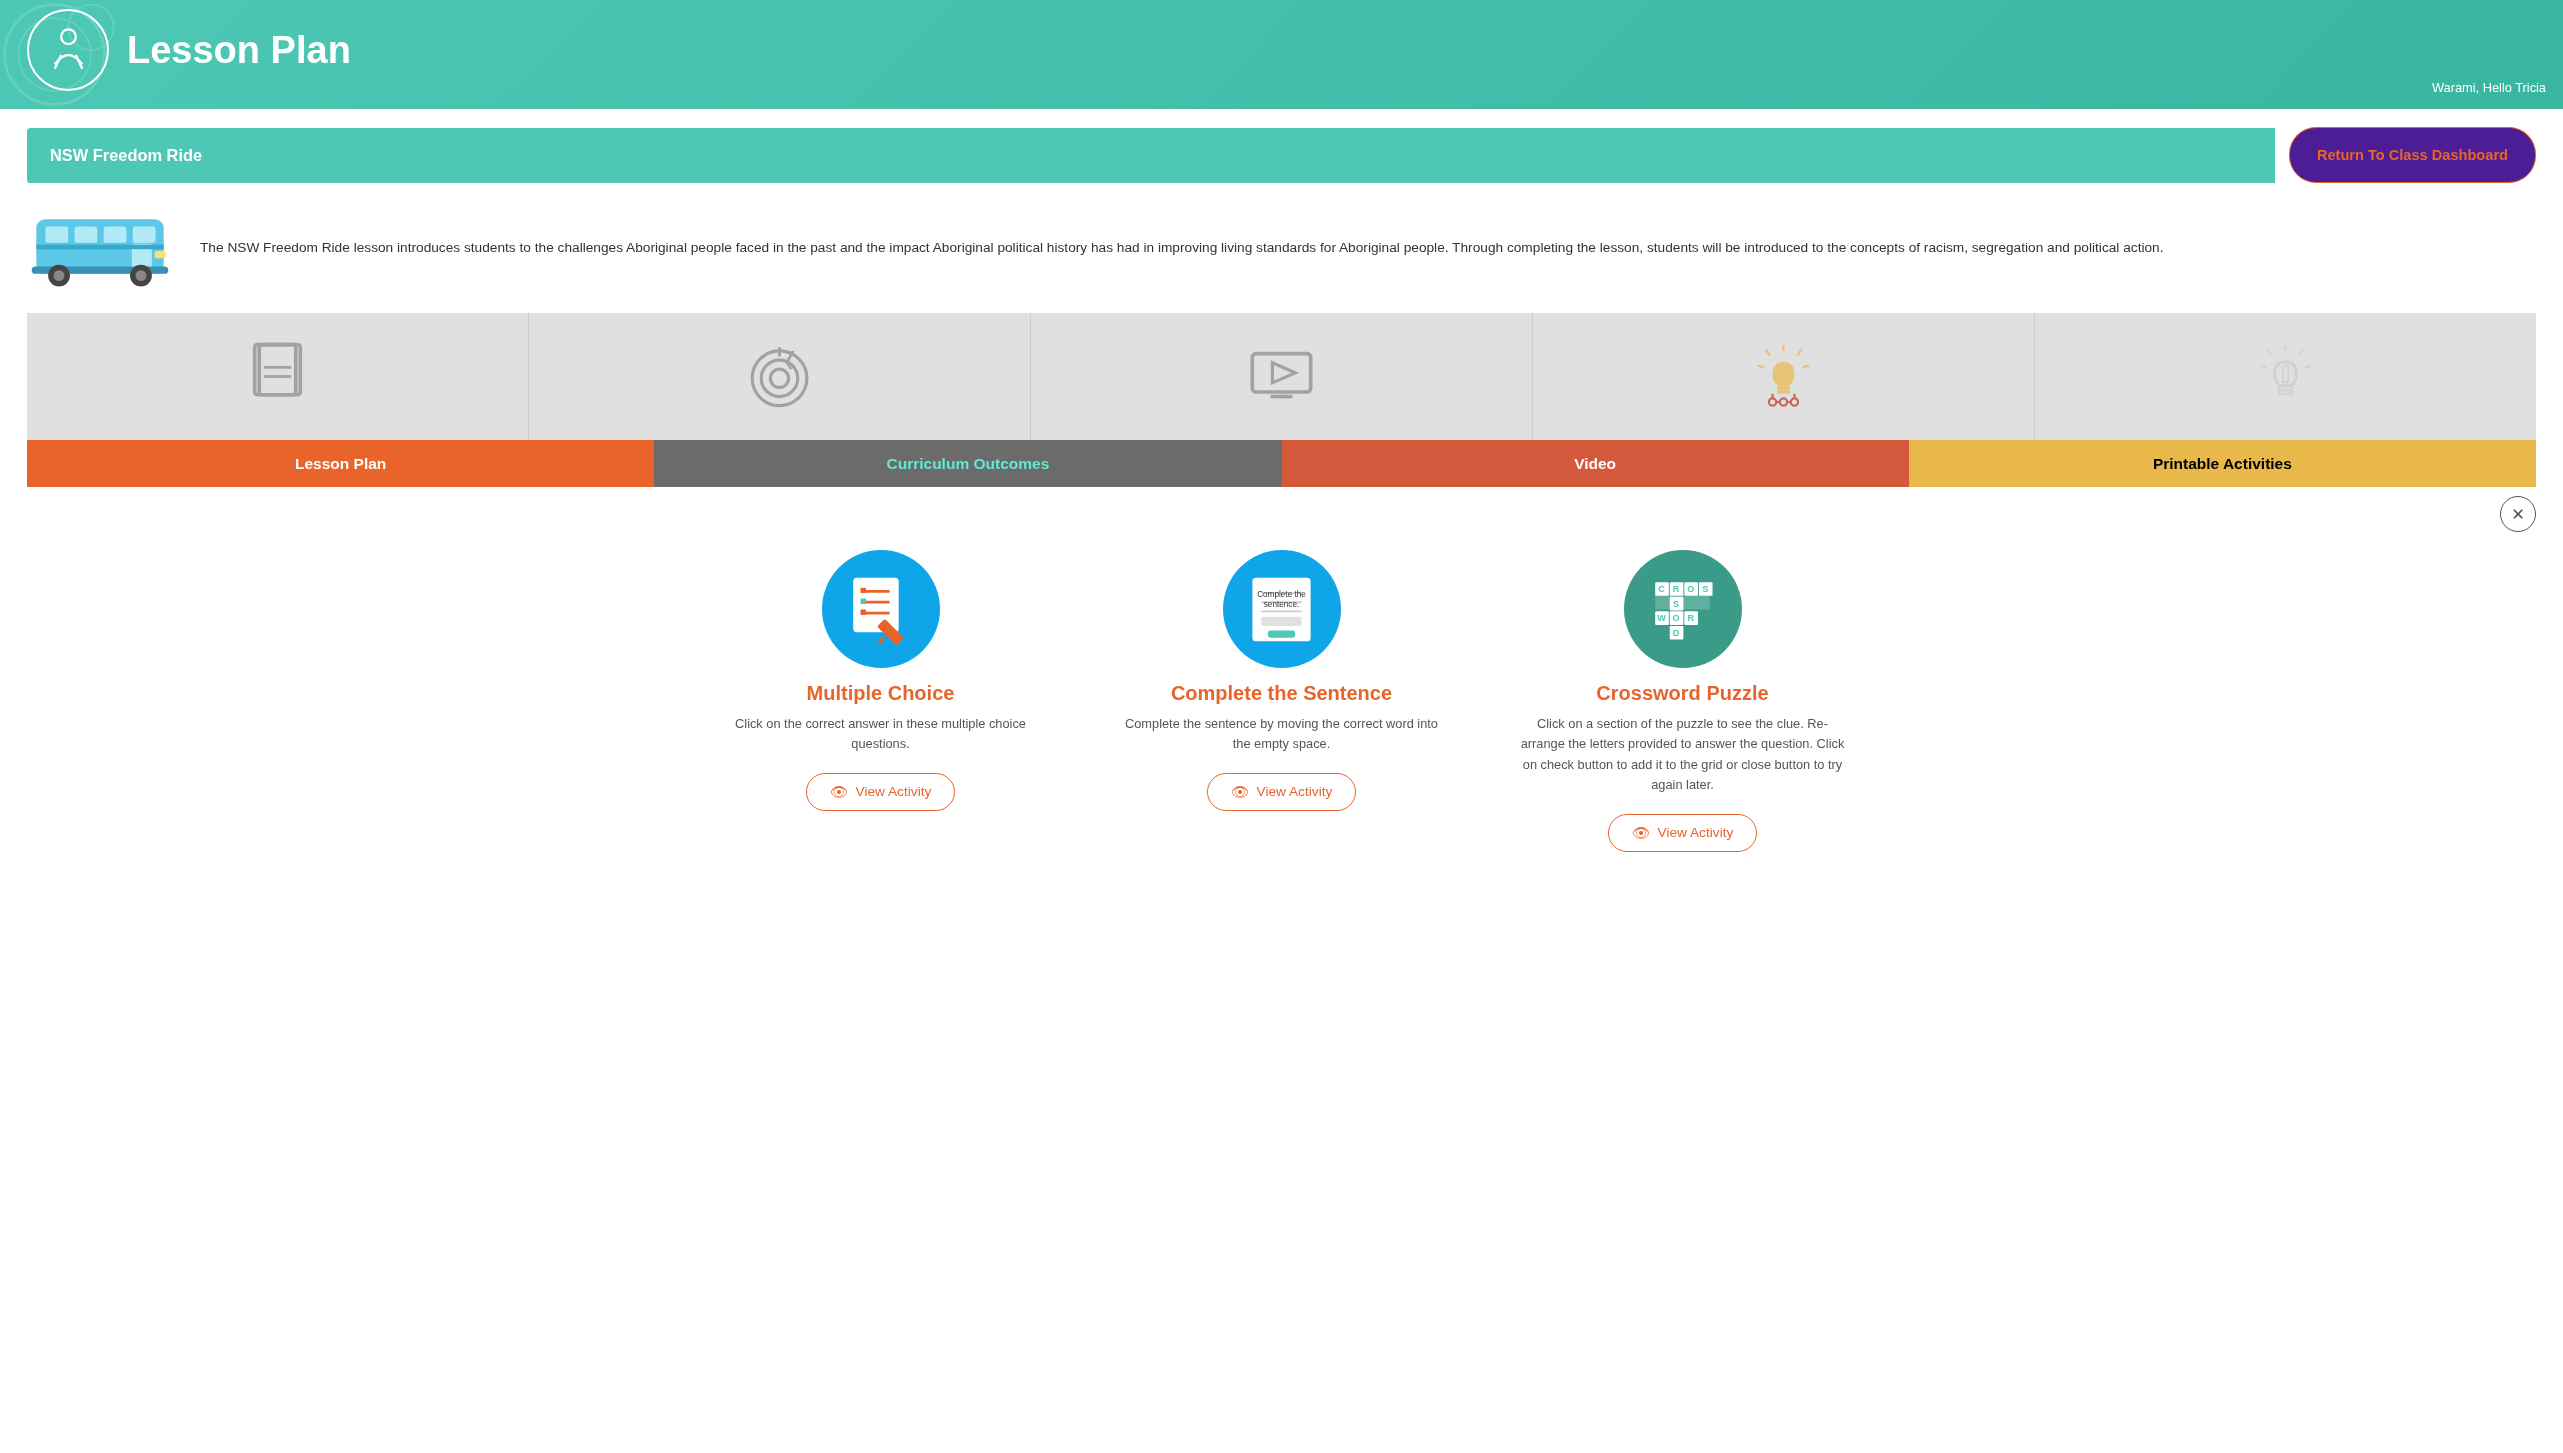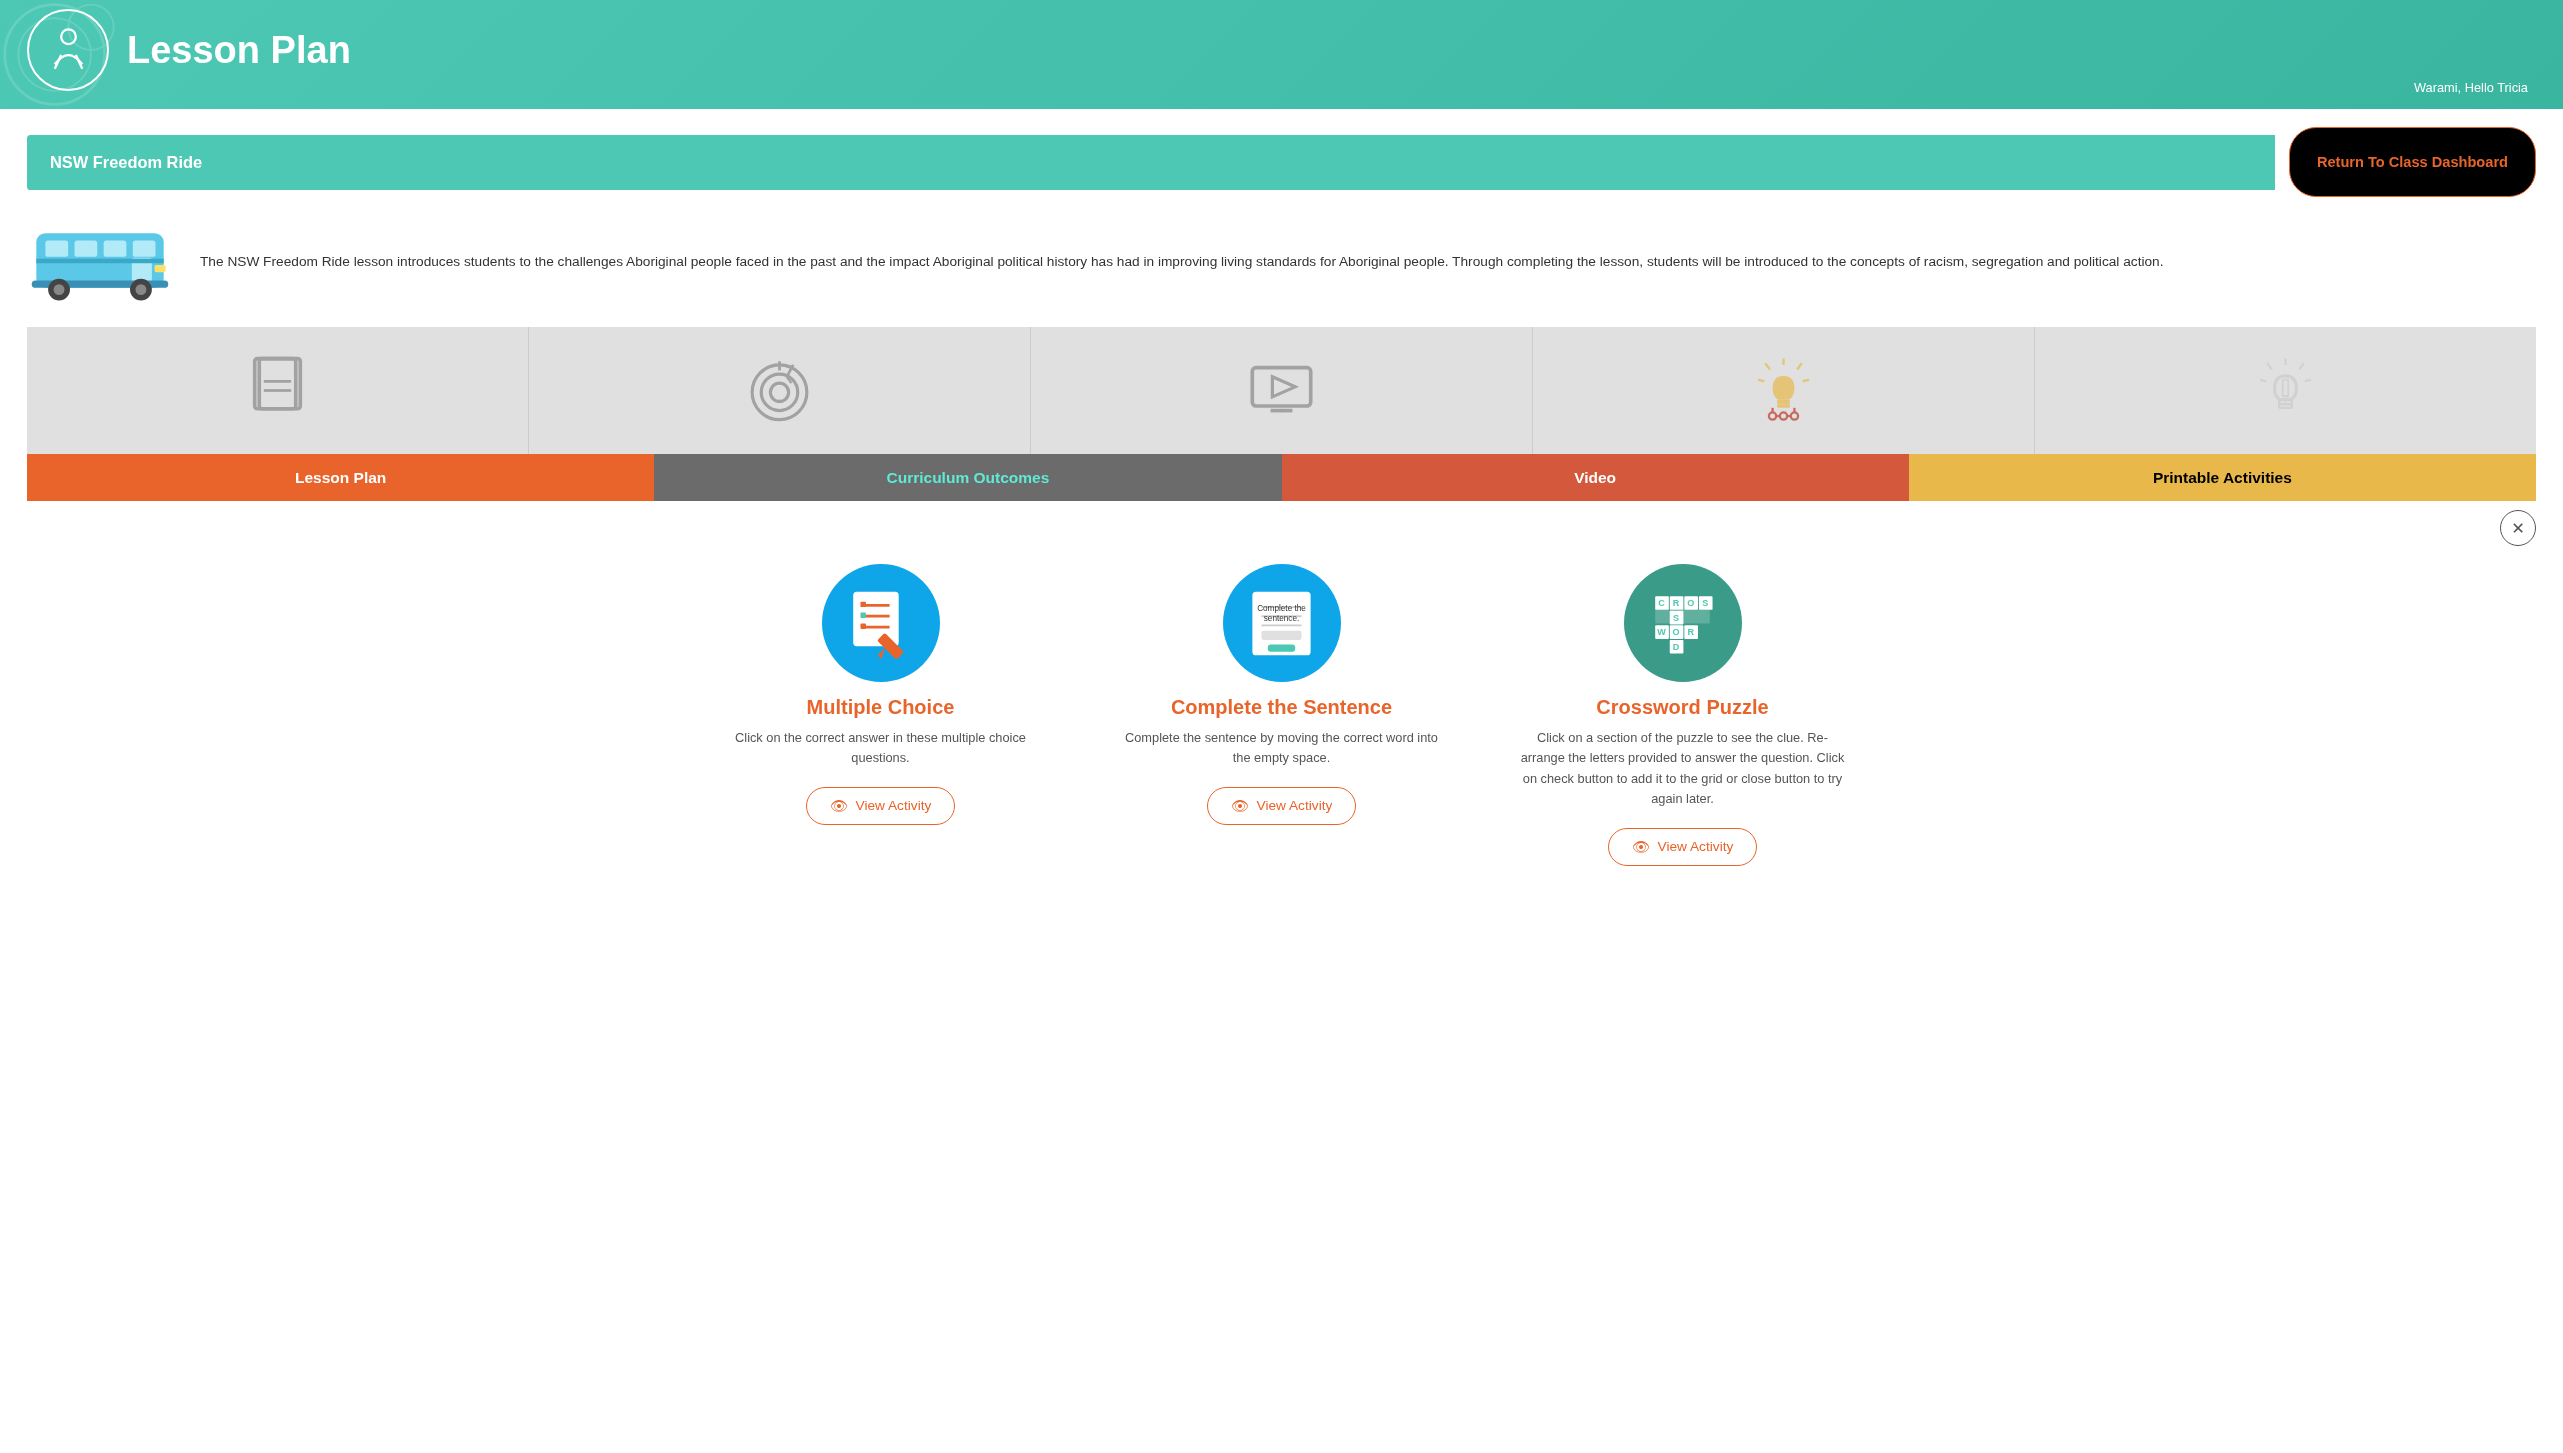--- a/index.html
+++ b/index.html
@@ -48,21 +48,21 @@
       flex-shrink: 0;
     }
     .logo-circle svg { width: 55px; height: 55px; }
     .header-title {
       color: #fff;
       font-size: 38px;
       font-weight: bold;
     }
     .header-greeting {
       position: absolute;
-      right: 35px;
+      right: 17px;
       bottom: 13.7px;
       color: #fff;
       font-size: 12.8px;
     }
     .header-circles {
       position: absolute;
       left: 0; top: 0;
       width: 182px; height: 109px;
       opacity: 0.15;
     }
@@ -77,24 +77,24 @@
     .lesson-name {
       background: #4dc8b4;
       color: #fff;
       padding: 18px 23px;
       font-size: 16.4px;
       font-weight: bold;
       flex: 1;
       border-radius: 3.6px 0 0 3.6px;
     }
     .return-btn {
-      background: #000000;
+      background: #4c1d95;
       color: #e8642a;
       border: 1.8px solid #e8642a;
-      padding: 26px 27px;
+      padding: 19px 27px;
       font-size: 14.6px;
       font-weight: bold;
       border-radius: 27px;
       cursor: pointer;
       white-space: nowrap;
       margin-left: 13.7px;
     }
 
     
     .description-section {

